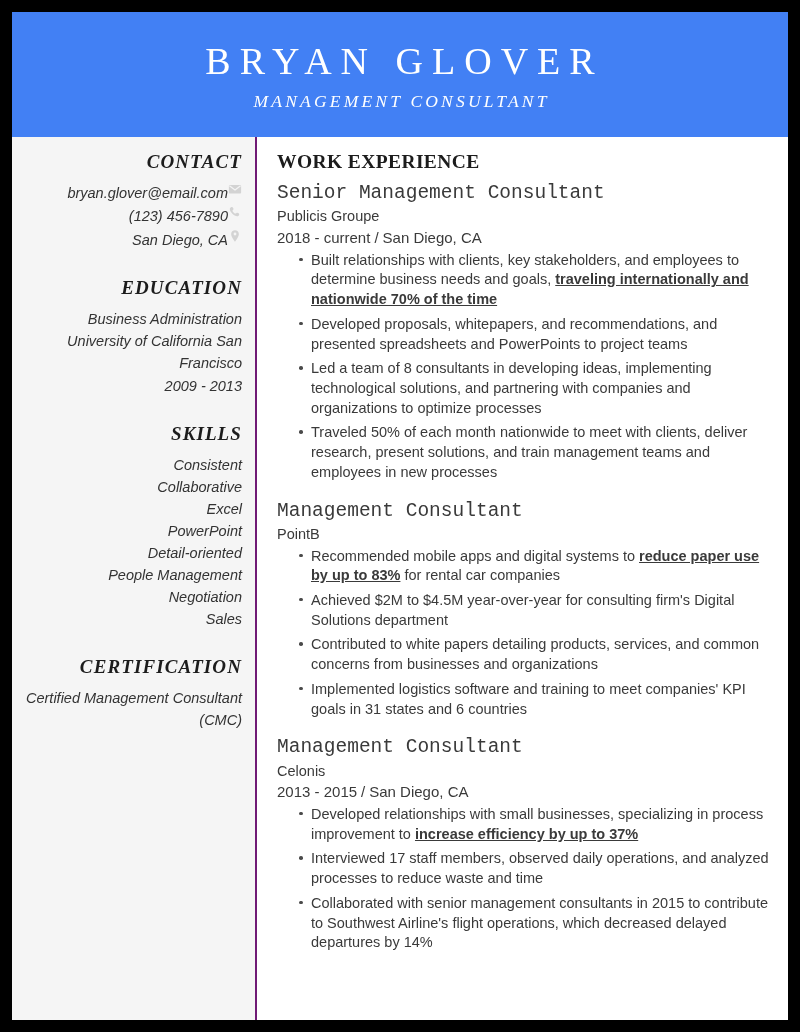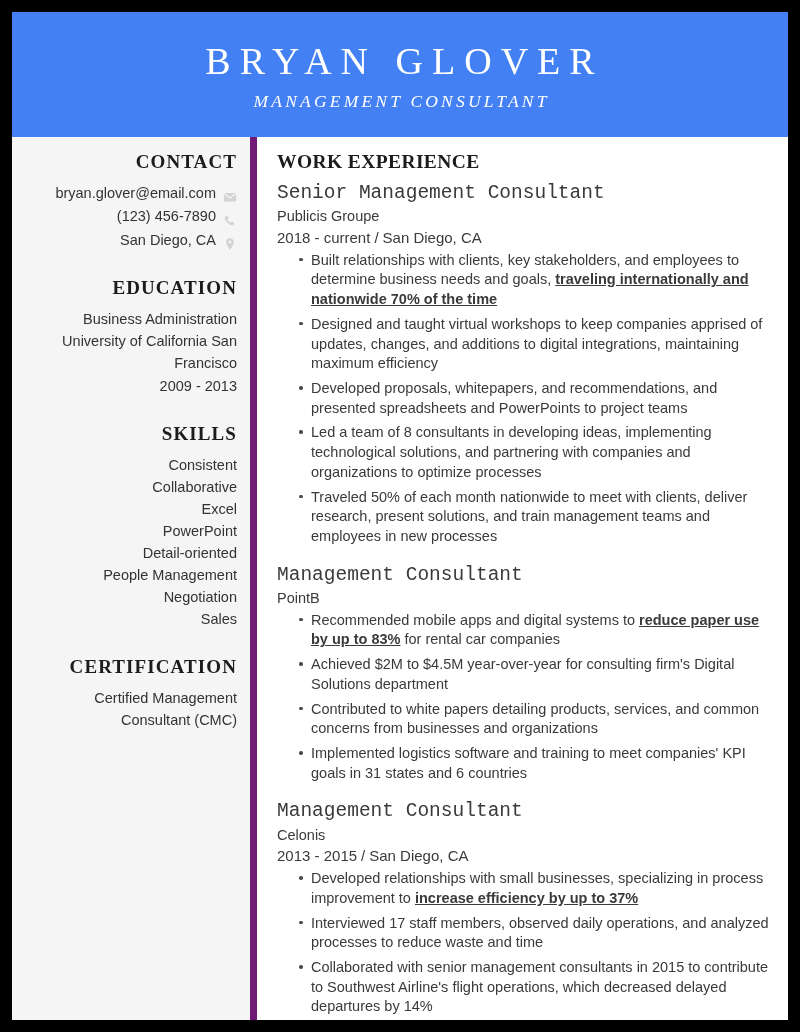--- a/index.html
+++ b/index.html
@@ -57,48 +57,48 @@
   
   .body-wrap {
     display: flex;
     height: 883px;
     align-items: stretch;
   }
   .sidebar {
     width: 245px;
     flex: 0 0 245px;
     background: #f5f5f5;
-    border-right: 7px solid #701a75;
+    border-right: 2px solid #701a75;
     box-sizing: border-box;
     padding: 14px 13px 0 10px;
     text-align: right;
     color: #333333;
+    font-style: italic;
   }
   .main {
     flex: 1 1 auto;
     background: #ffffff;
     box-sizing: border-box;
     padding: 14px 18px 0 20px;
     color: #333333;
   }
   
   .side-heading {
     font-family: "Liberation Serif", serif;
     font-weight: bold;
     font-size: 19px;
     letter-spacing: 1.1px;
     color: #1c1c1c;
     margin: 0 0 9px 0;
   }
   .side-block { margin-bottom: 26px; }
   .contact-row {
     display: flex;
-    align-items: flex-end;
+    align-items: flex-start;
     justify-content: flex-end;
-    gap: 7px;
     font-size: 14.5px;
     line-height: 1.55;
     color: #333333;
     margin-bottom: 1px;
   }
   .contact-row .ico {
     width: 14px;
     height: 14px;
     flex: 0 0 14px;
     display: inline-flex;
@@ -247,21 +247,20 @@
 
     <div class="main">
       <div class="main-heading">WORK EXPERIENCE</div>
       <div id="jobs-container">
           <div class="job">
             <div class="job-title">Senior Management Consultant</div>
             <div class="job-company">Publicis Groupe</div>
             <div class="job-meta"><span>2018 - current</span><span class="sep">/</span><span>San Diego, CA</span></div>
             <ul class="bullets">
               <li><span>Built relationships with clients, key stakeholders, and employees to determine business needs and goals, </span><span class="hl">traveling internationally and nationwide 70% of the time</span></li>
-              <li><span>Designed and taught virtual workshops to keep companies apprised of updates, changes, and additions to digital integrations, maintaining maximum efficiency</span></li>
               <li><span>Developed proposals, whitepapers, and recommendations, and presented spreadsheets and PowerPoints to project teams</span></li>
               <li><span>Led a team of 8 consultants in developing ideas, implementing technological solutions, and partnering with companies and organizations to optimize processes</span></li>
               <li><span>Traveled 50% of each month nationwide to meet with clients, deliver research, present solutions, and train management teams and employees in new processes</span></li>
             </ul>
           </div>
           <div class="job">
             <div class="job-title">Management Consultant</div>
             <div class="job-company">PointB</div>
             <ul class="bullets">
               <li><span>Recommended mobile apps and digital systems to </span><span class="hl">reduce paper use by up to 83%</span><span> for rental car companies</span></li>

